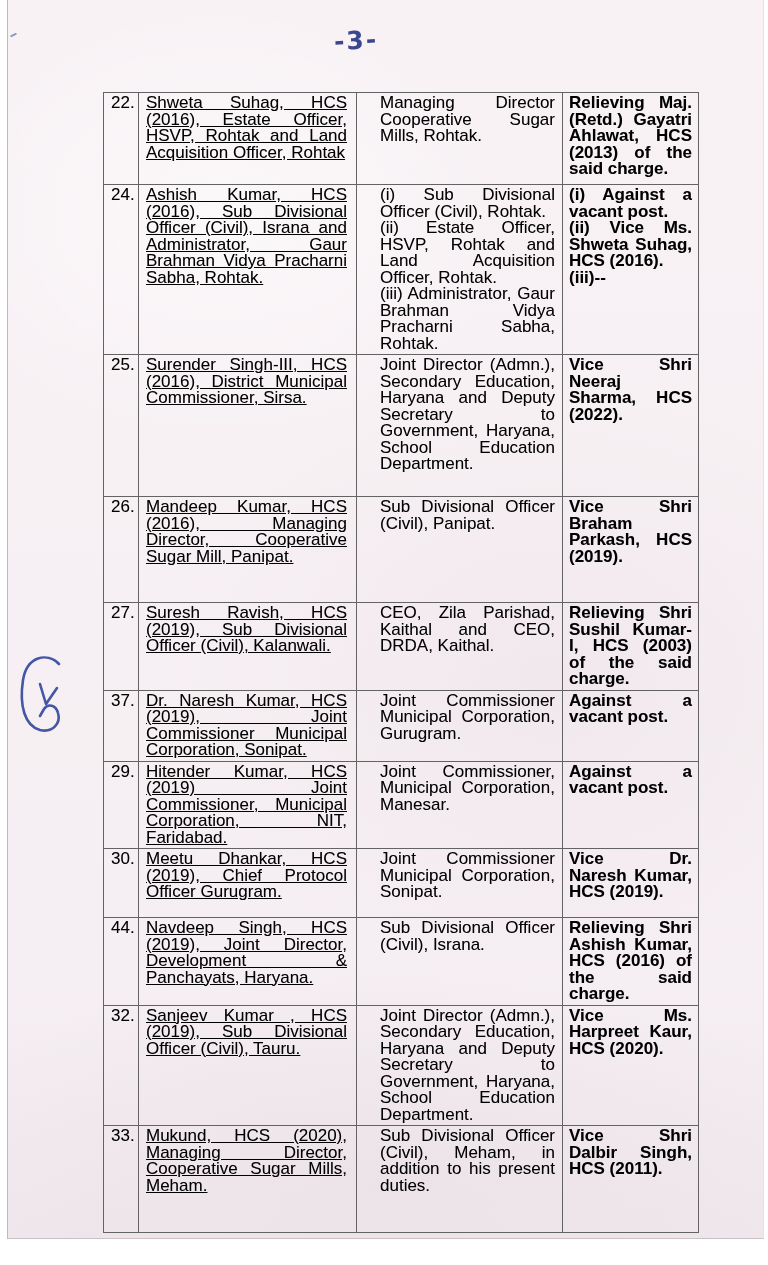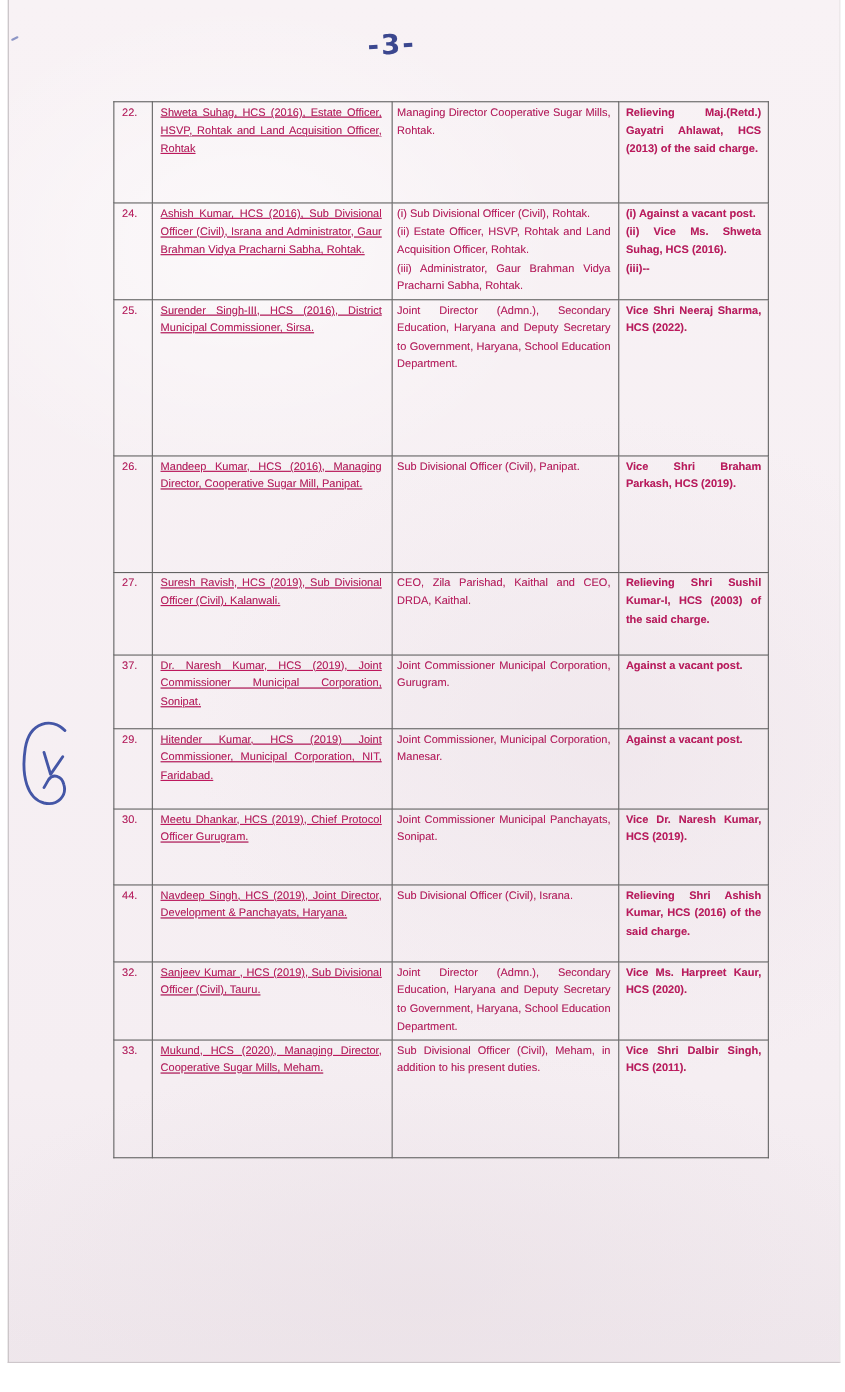--- a/index.html
+++ b/index.html
@@ -27,34 +27,34 @@
     font-family:"DejaVu Sans", sans-serif;
   }
   .ink-speck{
     position:absolute;left:10px;top:34px;width:7px;height:2px;
     background:#6a77b5;border-radius:2px;transform:rotate(-25deg);opacity:.75;
   }
   .hand-mark{position:absolute;left:15px;top:650px;}
   table.orders{
     position:absolute;left:103px;top:92px;width:595px;
     border-collapse:collapse;table-layout:fixed;
-    font-size:10px;line-height:16.5px;color:#be185d;
+    font-size:17px;line-height:16.5px;color:#000000;
     text-shadow:0 0 0.4px rgba(71,71,71,0.35);
   }
   table.orders td{
     border:1px solid #636363;
     vertical-align:top;
     text-align:justify;
     white-space:pre-line;
     box-sizing:border-box;
     overflow:hidden;
   }
   td.sno{padding:2px 2px 2px 7px;text-align:left;white-space:normal;}
   td.c2{padding:2px 9px 2px 7px;text-decoration:underline;}
-  td.c3{padding:2px 7px 2px 4px;margin-left:36px;}
+  td.c3{padding:2px 7px 2px 23px;margin-left:36px;}
   td.c4{padding:2px 6px 2px 6px;font-weight:bold;}
   .orders tr:nth-child(1)  td{height:92px;}
   .orders tr:nth-child(2)  td{height:83px;}
   .orders tr:nth-child(3)  td{height:142px;}
   .orders tr:nth-child(4)  td{height:106px;}
   .orders tr:nth-child(5)  td{height:75px;}
   .orders tr:nth-child(6)  td{height:67px;}
   .orders tr:nth-child(7)  td{height:73px;}
   .orders tr:nth-child(8)  td{height:69px;}
   .orders tr:nth-child(9)  td{height:70px;}
@@ -128,21 +128,21 @@
       </tr>
       <tr>
         <td class="sno">29.</td>
         <td class="c2">Hitender Kumar, HCS (2019) Joint Commissioner, Municipal Corporation, NIT, Faridabad.</td>
         <td class="c3">Joint Commissioner, Municipal Corporation, Manesar.</td>
         <td class="c4">Against a vacant post.</td>
       </tr>
       <tr>
         <td class="sno">30.</td>
         <td class="c2">Meetu Dhankar, HCS (2019), Chief Protocol Officer Gurugram.</td>
-        <td class="c3">Joint Commissioner Municipal Panchayats, Sonipat.</td>
+        <td class="c3">Joint Commissioner Municipal Corporation, Sonipat.</td>
         <td class="c4">Vice Dr. Naresh Kumar, HCS (2019).</td>
       </tr>
       <tr>
         <td class="sno">44.</td>
         <td class="c2">Navdeep Singh, HCS (2019), Joint Director, Development &amp; Panchayats, Haryana.</td>
         <td class="c3">Sub Divisional Officer (Civil), Israna.</td>
         <td class="c4">Relieving Shri Ashish Kumar, HCS (2016) of the said charge.</td>
       </tr>
       <tr>
         <td class="sno">32.</td>

